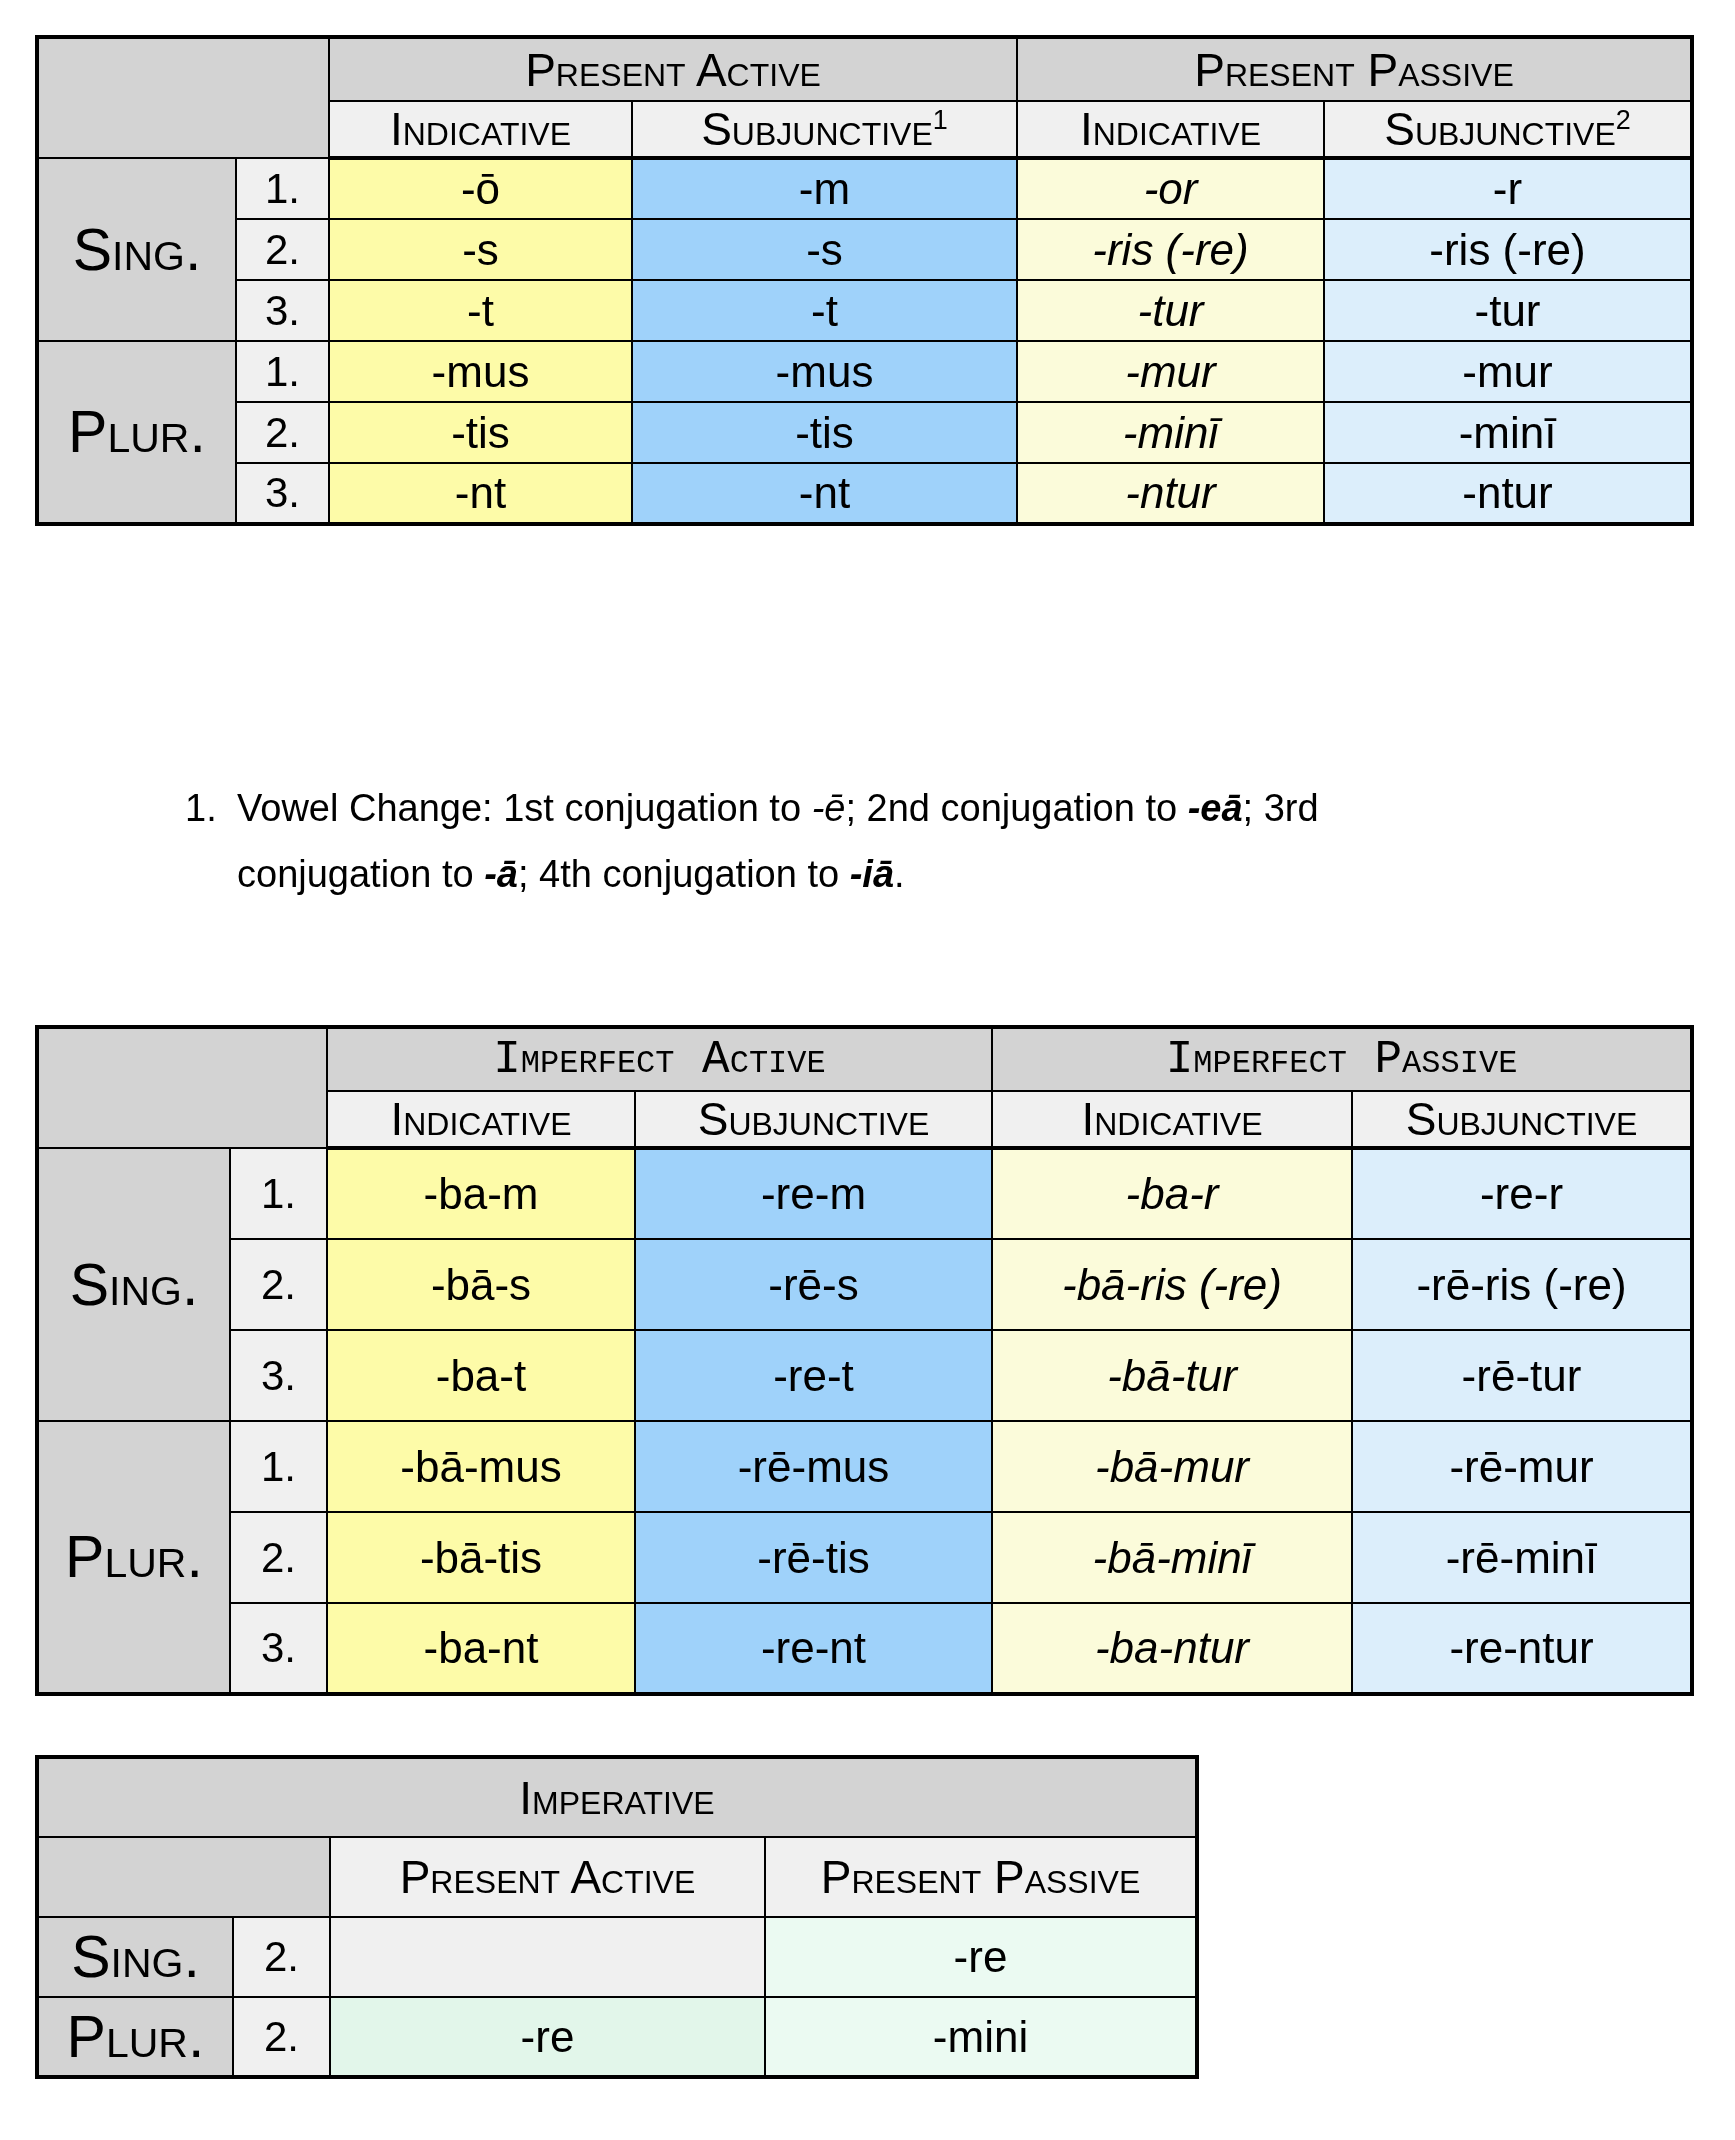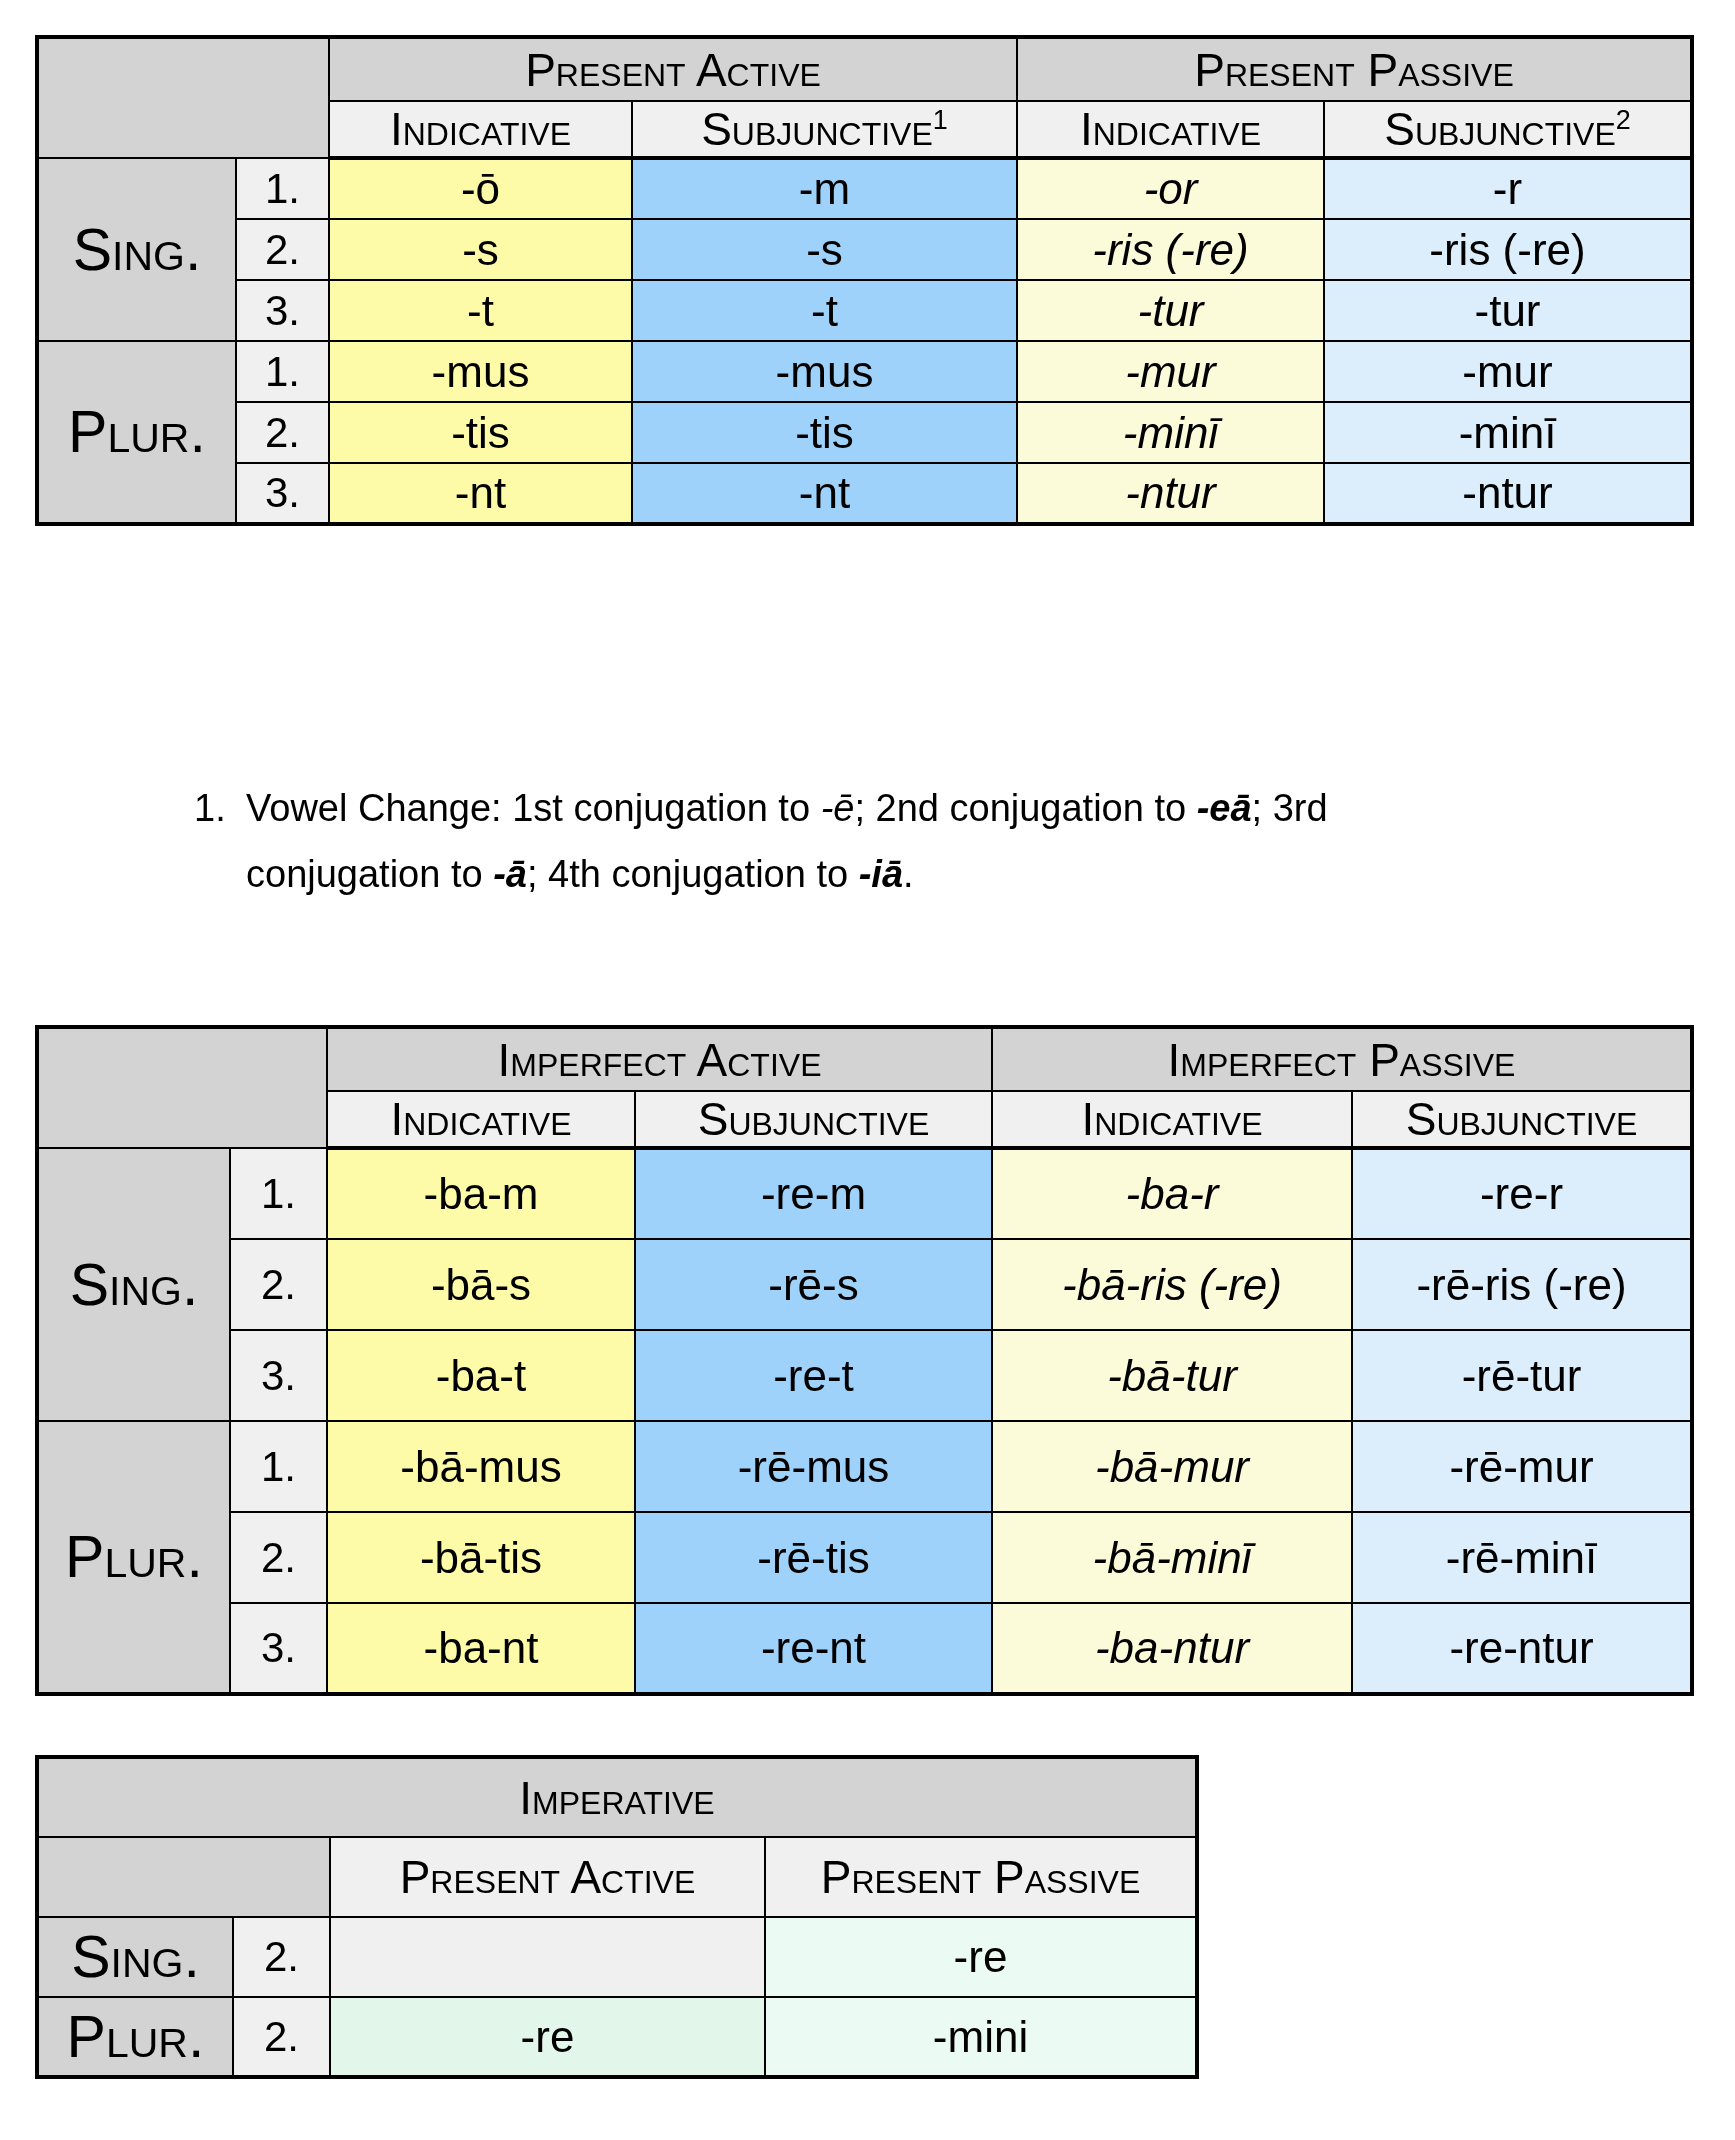--- a/index.html
+++ b/index.html
@@ -37,30 +37,30 @@
   .vthick { border-right-width: 4px; }
   .bthick { border-bottom-width: 4px; }
 
   .t1 { left: 35px; top: 35px; width: 1655px; }
   .t1 tr.rgh { height: 64px; }
   .t1 tr.rch { height: 56px; }
   .t1 tr.rb  { height: 61px; }
   .t1 tr.rch th { border-bottom-width: 4px; }
 
   .t2 { left: 35px; top: 1025px; width: 1655px; }
-  .t2 tr.rgh { height: 64px; }
+  .t2 tr.rgh { height: 64px; font-family: Liberation Mono, monospace; }
   .t2 tr.rch { height: 56px; }
   .t2 tr.rb  { height: 91px; }
   .t2 tr.rch th { border-bottom-width: 4px; }
 
   .t3 { left: 35px; top: 1755px; width: 1160px; }
   .t3 tr { height: 80px; }
 
   .fnotes { position: absolute; left: 185px; top: 775px; width: 1400px;
-            font-size: 38px; line-height: 66px; margin-left: 9px; }
+            font-size: 38px; line-height: 66px; }
   .fn { padding-left: 52px; }
   .fn-num { display: inline-block; width: 52px; margin-left: -52px; }
 </style>
 </head>
 <body>
 
 <table class="tbl t1">
   <colgroup>
     <col style="width:199px">
       <col style="width:93px">

